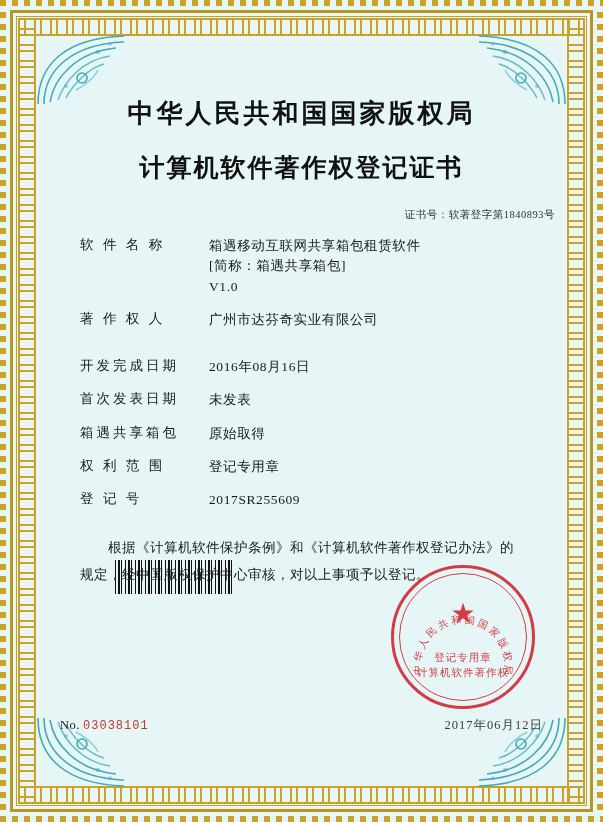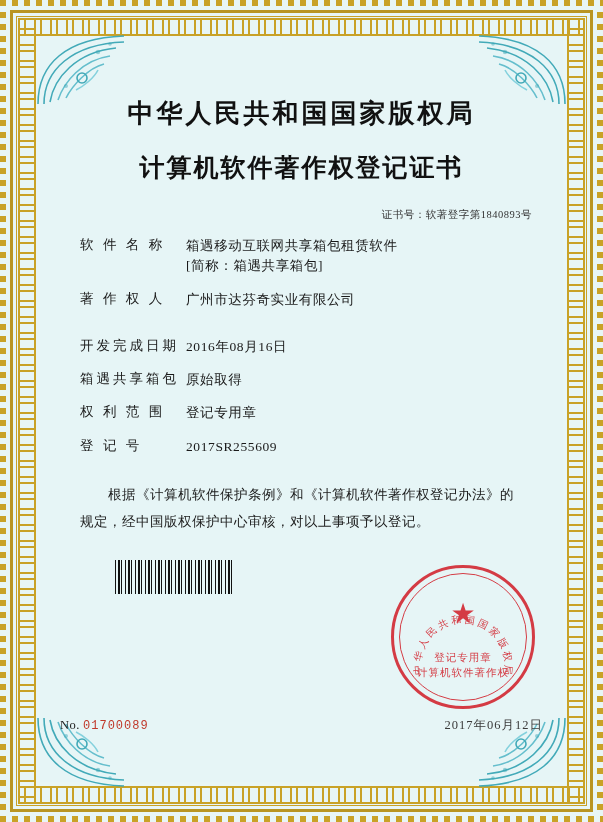--- a/index.html
+++ b/index.html
@@ -106,34 +106,35 @@
     letter-spacing: 2px;
     color: #111;
     font-weight: 700;
     margin-top: 20px;
   }
   .cert-no {
     text-align: right;
     font-size: 10.5px;
     color: #333;
     margin-top: 24px;
-    margin-right: 23px;
+    margin-right: 0;
     letter-spacing: 0.5px;
   }
   .fields {
     margin-top: 14px;
     padding-left: 32px;
     padding-right: 10px;
   }
   .field-row {
     display: flex;
     align-items: flex-start;
     margin-bottom: 13px;
     font-size: 13.5px;
     color: #1a1a1a;
+    gap: 23px;
   }
   .field-label {
     width: 106px;
     flex: 0 0 106px;
     letter-spacing: 3px;
     white-space: nowrap;
   }
   .field-value {
     flex: 1;
     letter-spacing: 0.6px;
@@ -323,35 +324,40 @@
 
     <div class="cert-no">证书号：软著登字第1840893号</div>
 
     <div class="fields">
 
       <div class="field-row">
         <div class="field-label">软 件 名 称</div>
         <div class="field-value">
           <span class="sub-line">箱遇移动互联网共享箱包租赁软件</span>
           <span class="sub-line">[简称：箱遇共享箱包]</span>
+          <span class="sub-line">V1.0</span>
         </div>
       </div>
 
       <div class="field-row">
         <div class="field-label">著 作 权 人</div>
         <div class="field-value">广州市达芬奇实业有限公司</div>
       </div>
 
       <div class="gap-big"></div>
 
       <div class="field-row">
         <div class="field-label">开发完成日期</div>
         <div class="field-value">2016年08月16日</div>
       </div>
 
+      <div class="field-row">
+        <div class="field-label">首次发表日期</div>
+        <div class="field-value">未发表</div>
+      </div>
 
       <div class="field-row">
         <div class="field-label">箱遇共享箱包</div>
         <div class="field-value">原始取得</div>
       </div>
 
       <div class="field-row">
         <div class="field-label">权 利 范 围</div>
         <div class="field-value">登记专用章</div>
       </div>
@@ -391,18 +397,18 @@
       </div>
     <div class="seal-lines">
       <div>登记专用章</div>
       <div>计算机软件著作权</div>
     </div>
   </div>
 
   <div class="footer">
     <div>
       <span class="no-label">No.</span>
-      <span class="no-value">01700089</span>
+      <span class="no-value">03038101</span>
     </div>
     <div class="date">2017年06月12日</div>
   </div>
 
 </div>
 
 </body></html>

